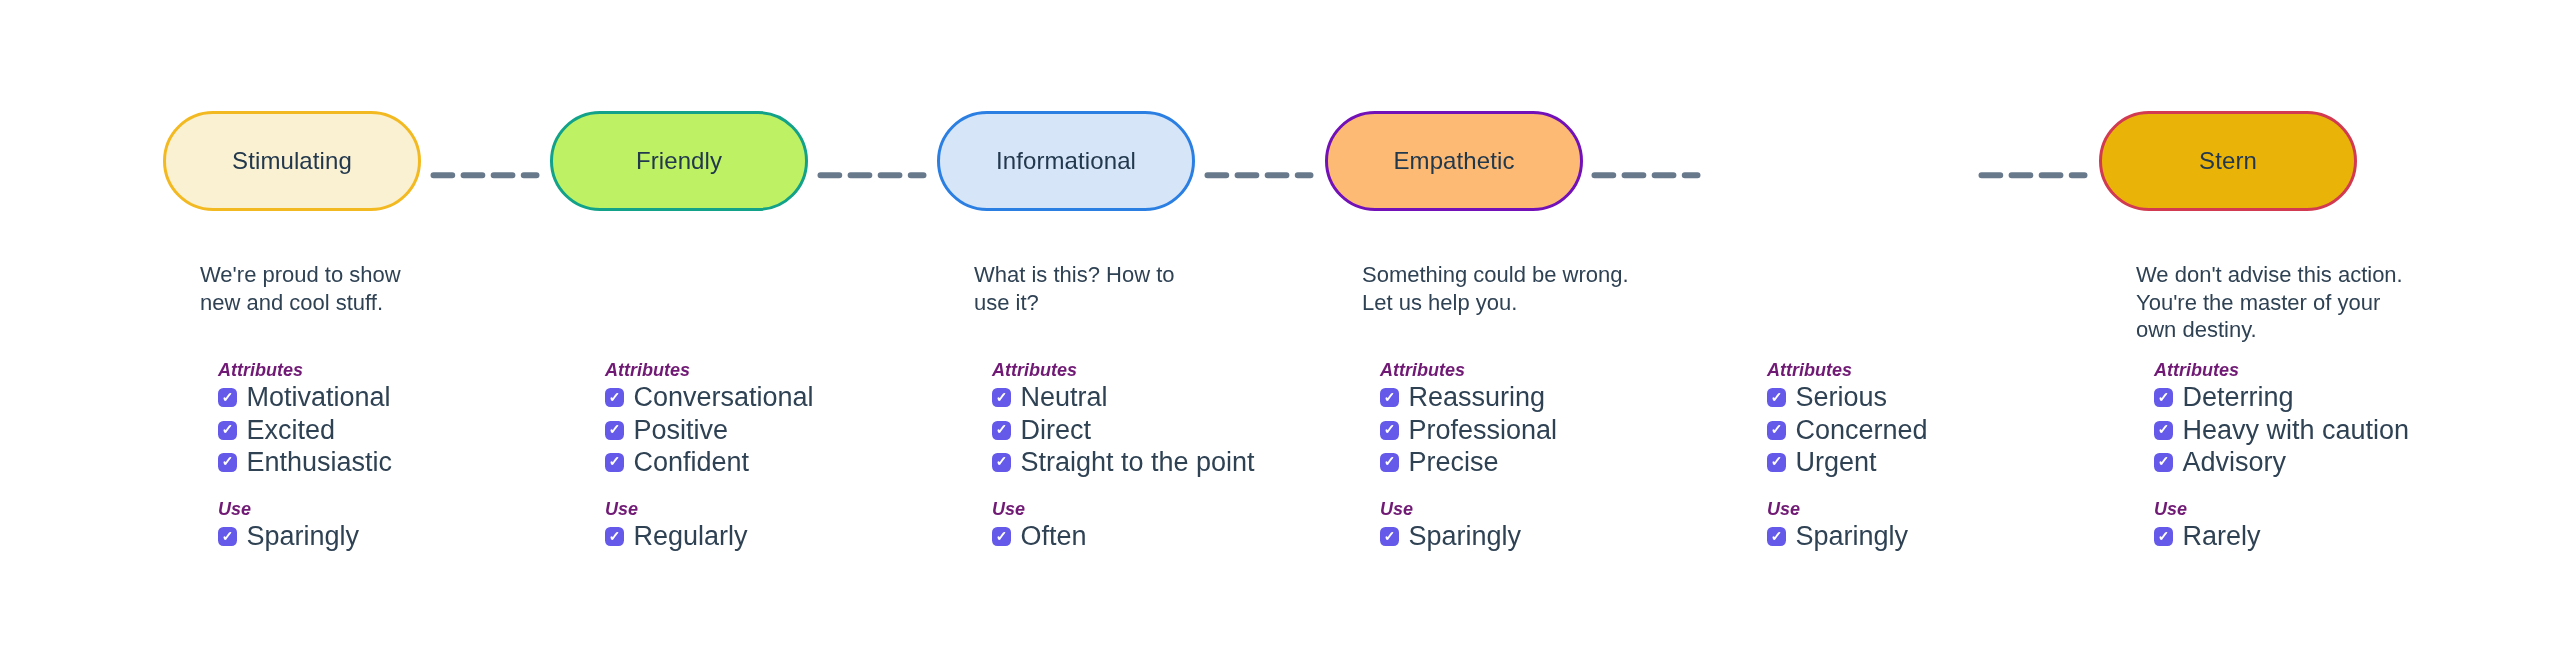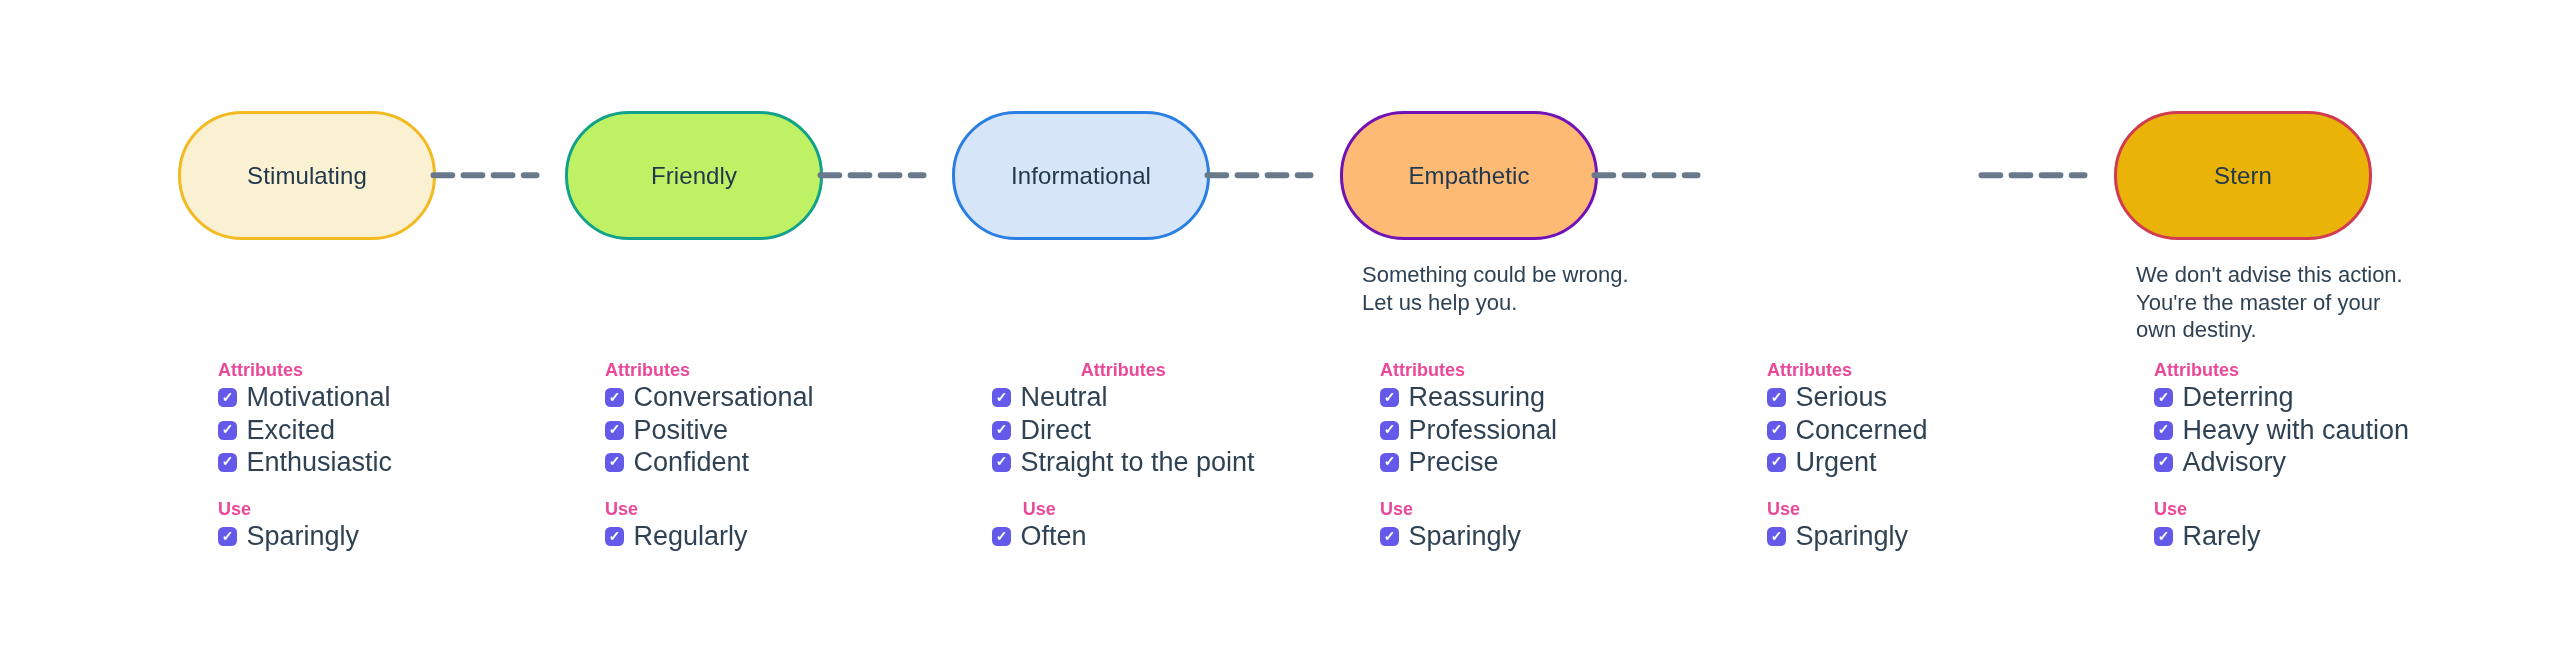--- a/index.html
+++ b/index.html
@@ -7,22 +7,22 @@
     position: relative;
     width: 2576px;
     height: 649px;
     background: #ffffff;
     font-family: "Liberation Sans", sans-serif;
     overflow: hidden;
   }
   .col { position: absolute; top: 0; width: 335px; height: 649px; }
   .pill {
     position: absolute;
-    top: 111px; left: 16px;
-    width: 258px; height: 129px;
+    top: 111px; left: 1px;
+    width: 258px; height: 100px;
     border-radius: 64px;
     border: 3.4px solid #000;
     box-sizing: border-box;
     display: flex; align-items: center; justify-content: center;
   }
   .pill-label {
     font-size: 24px;
     font-weight: 500;
     color: #22384D;
     letter-spacing: 0.1px;
@@ -35,23 +35,24 @@
     line-height: 27.5px;
     color: #2F4254;
     white-space: pre-line;
   }
   .section { position: absolute; left: 56px; }
   .section.attrs { top: 360px; }
   .section.use   { top: 499px; }
   .heading {
     font-size: 18px;
     font-weight: 700;
-    color: #ec4899;
+    color: #701a75;
     margin-bottom: 6.7px;
     line-height: 21.5px;
+    font-style: italic;
   }
   .row { display: flex; align-items: center; gap: 9.4px; margin-bottom: 13.4px; height: 19px; }
   .cb {
     width: 19px; height: 19px;
     border-radius: 5.4px;
     background: var(--cb, #6459E9);
     display: flex; align-items: center; justify-content: center;
     flex: 0 0 auto;
     cursor: pointer;
   }
@@ -66,20 +67,22 @@
   .connector { position: absolute; top: 172px; }
 </style>
 </head>
 <body>
 
 <div class="canvas" id="canvas" style="--cb: #6459E9; background: rgb(255, 255, 255);">
     <div class="col" style="left: 162px;">
     <div class="pill" style="border-color: rgb(243, 185, 32); background: rgb(250, 240, 210);">
       <span class="pill-label">Stimulating</span>
     </div>
+    <div class="desc">We're proud to show
+new and cool stuff.</div>
     <div class="section attrs">
       <div class="heading">Attributes</div>
       <div class="rows">
           <div class="row">
     <span class="cb" role="checkbox" aria-checked="true">
       <span class="check">✓</span>
     </span>
     <span class="cb-label">Motivational</span>
   </div>
           <div class="row">
@@ -146,24 +149,26 @@
       <span class="check">✓</span>
     </span>
     <span class="cb-label">Regularly</span>
   </div>
         </div>
     </div>
   </div>
     <svg class="connector" width="110" height="6.7" viewBox="0 0 164 10" style="left: 817px; color: rgb(104, 121, 140);">
     <line x1="5" y1="5" x2="159" y2="5" stroke="currentColor" stroke-width="9" stroke-linecap="round" stroke-dasharray="28 17"></line>
   </svg>
-    <div class="col" style="left: 936px; text-align: center;">
+    <div class="col" style="left: 936px;">
     <div class="pill" style="border-color: rgb(43, 127, 227); background: rgb(214, 229, 247);">
       <span class="pill-label">Informational</span>
     </div>
+    <div class="desc">What is this? How to
+use it?</div>
     <div class="section attrs">
       <div class="heading">Attributes</div>
       <div class="rows">
           <div class="row">
     <span class="cb" role="checkbox" aria-checked="true">
       <span class="check">✓</span>
     </span>
     <span class="cb-label">Neutral</span>
   </div>
           <div class="row">

